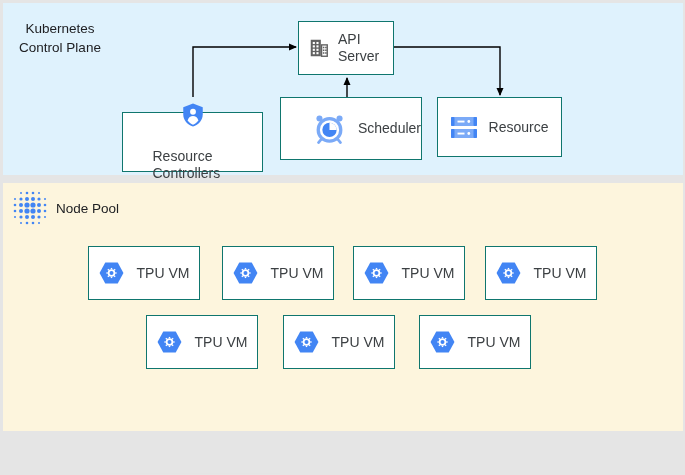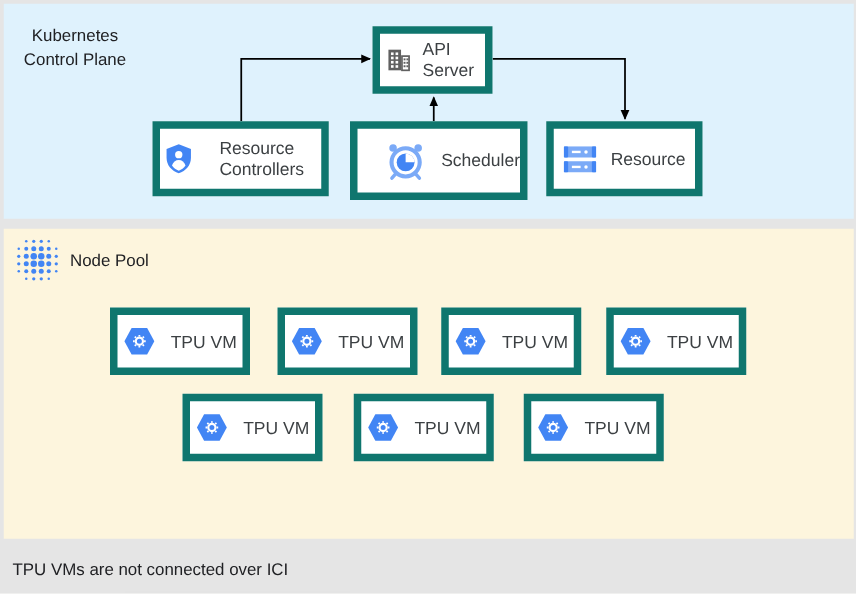--- a/index.html
+++ b/index.html
@@ -8,28 +8,28 @@
 
   .region{position:absolute;}
   .control-plane{left:3px;top:3px;width:680px;height:172px;background:#dff2fd;}
   .node-pool{left:3px;top:183px;width:680px;height:248px;background:#fdf5dd;}
 
   .cp-label{position:absolute;left:8px;top:19px;width:104px;text-align:center;
     font-size:13.5px;line-height:19px;color:#202124;}
 
   .edges{position:absolute;left:0;top:0;width:685px;height:475px;pointer-events:none;}
 
-  .node{position:absolute;background:#fff;border:6px solid #0f766e;box-sizing:border-box;
+  .node{position:absolute;background:#fff;border:1px solid #0f766e;box-sizing:border-box;
     display:flex;align-items:center;justify-content:center;gap:12px;
     font-size:14px;color:#3c4043;}
   .node .lbl{line-height:17px;}
 
   #node-api{left:298px;top:21px;width:96px;height:54px;gap:8px;}
   #node-api .lbl{width:46px;}
-  #node-rc{left:122px;top:97px;width:141px;height:60px;gap:20px;}
+  #node-rc{left:122px;top:112px;width:141px;height:60px;gap:20px;flex-direction:column;}
   #node-rc .lbl{width:80px;}
   #node-sched{left:280px;top:97px;width:142px;height:63px;justify-content:flex-end;}
   #node-storage{left:437px;top:97px;width:125px;height:60px;}
 
   .tpu{gap:13px;}
   .tpu-r1{top:246px;width:112px;height:54px;}
   .tpu-r2{top:315px;width:112px;height:54px;}
   #tpu-1{left:88px;}  #tpu-2{left:222px;} #tpu-3{left:353px;} #tpu-4{left:485px;}
   #tpu-5{left:146px;} #tpu-6{left:283px;} #tpu-7{left:419px;}
 
@@ -280,16 +280,15 @@
           <line x1="13" y1="15.4" x2="13" y2="16.8"></line>
         <line x1="15.8" y1="8.7" x2="16.8" y2="7.7"></line>
           <line x1="10.2" y1="14.3" x2="9.2" y2="15.3"></line>
         <line x1="15.8" y1="14.3" x2="16.8" y2="15.3"></line>
           <line x1="10.2" y1="8.7" x2="9.2" y2="7.7"></line>
       </g>
     </svg>
     <span class="lbl">TPU VM</span>
   </div>
 
-  <div class="caption">TPU VMs are not connected over ICI</div>
   <div class="faint-line"></div>
 
 </div>
 
 </body></html>

